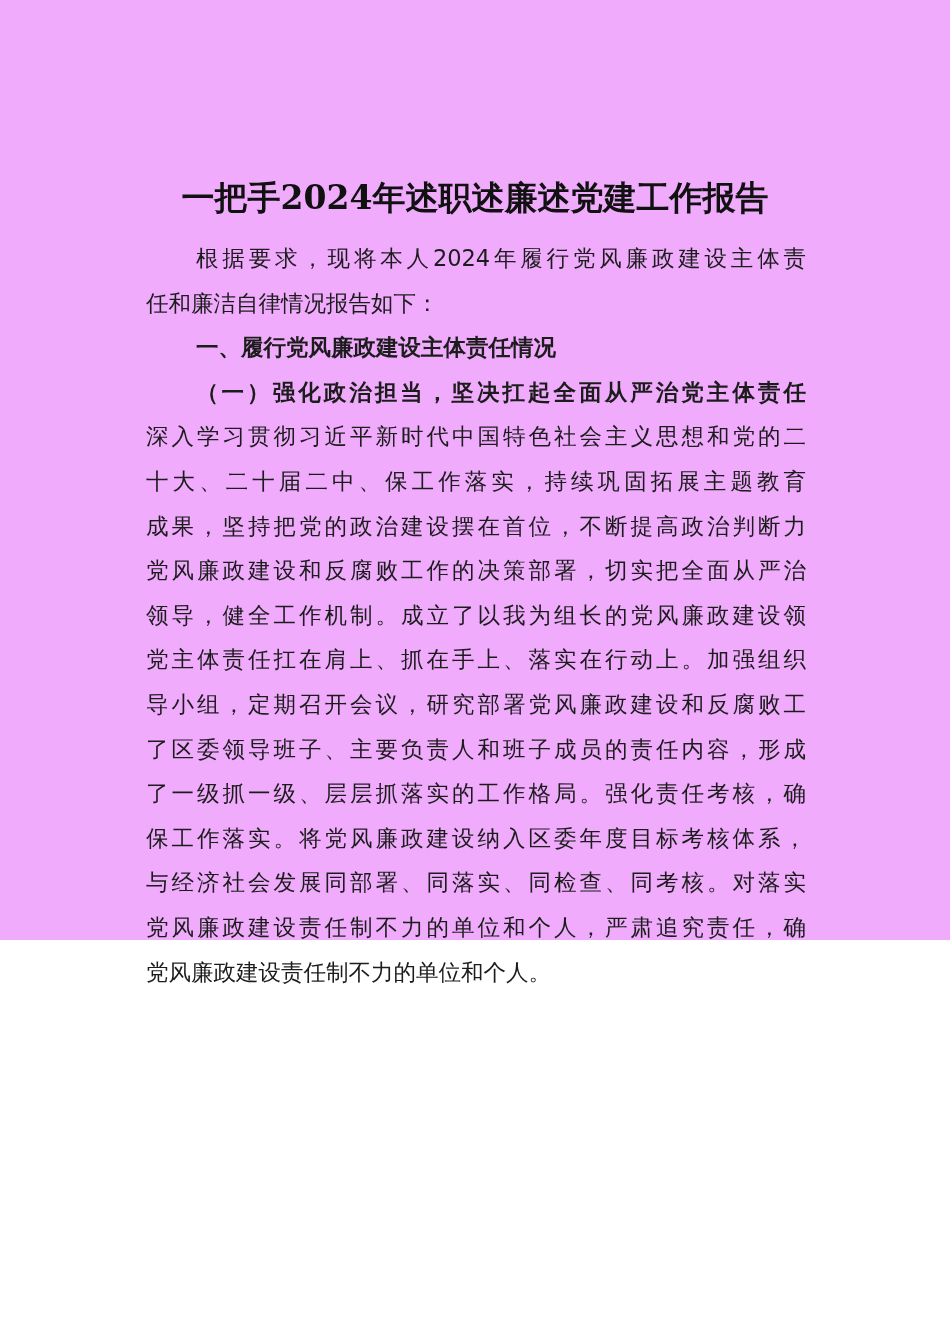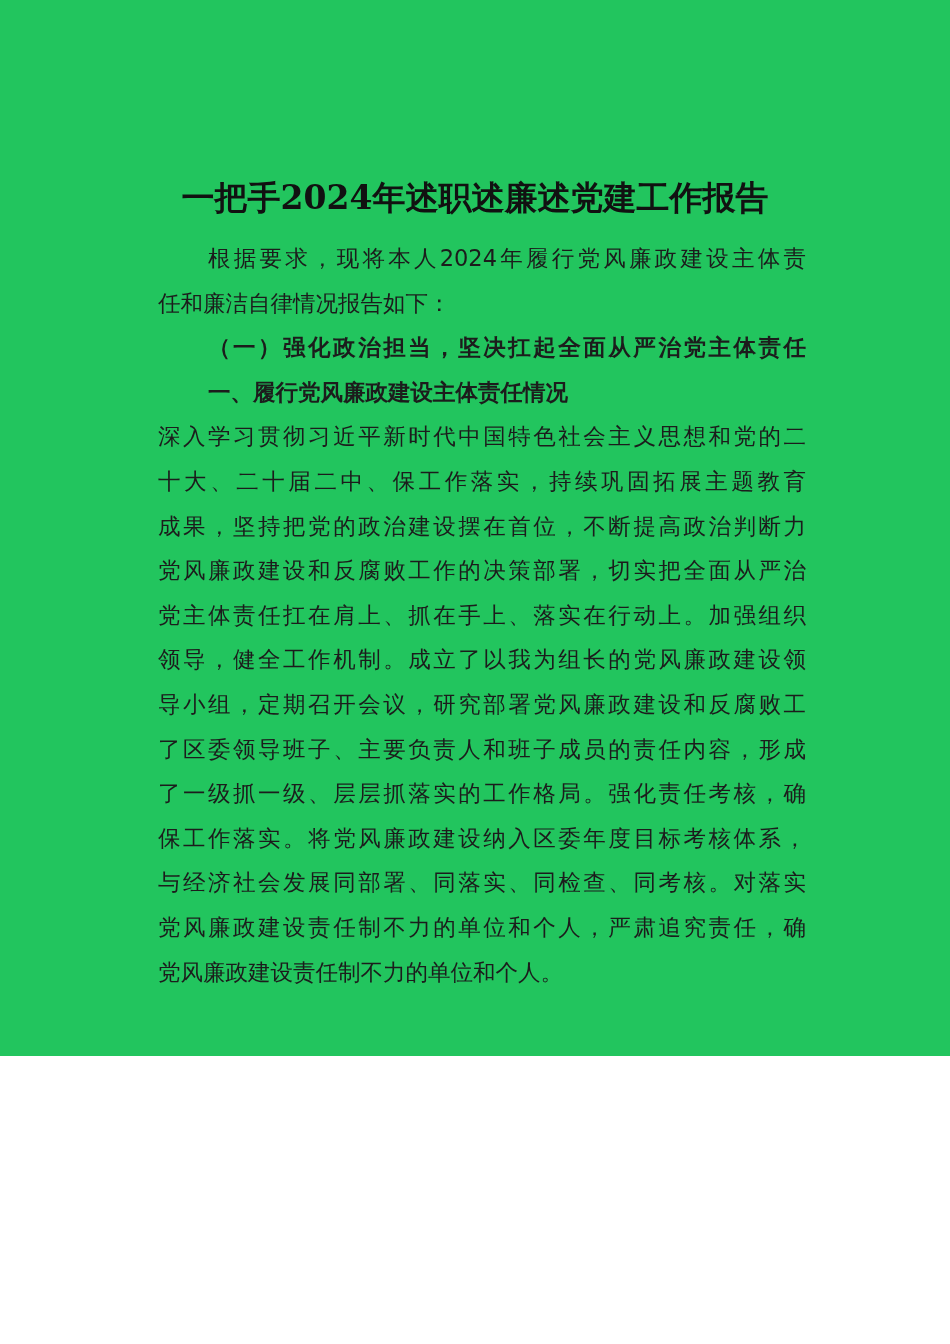--- a/index.html
+++ b/index.html
@@ -12,22 +12,22 @@
       height: 1344px;
       position: relative;
       overflow: hidden;
       font-family: "DejaVu Serif", "Liberation Serif", serif;
       color: #1a1a1a;
     }
     .page {
       position: absolute;
       left: 0; top: 0;
       width: 950px;
-      height: 1056px;
-      background: #22c55e;
+      height: 940px;
+      background: #f0abfc;
     }
     .title {
       position: absolute;
       left: 0;
       width: 950px;
       top: 174px;
       text-align: center;
       font-family: "DejaVu Serif", "Liberation Serif", serif;
       font-weight: bold;
       font-size: 33px;
@@ -45,21 +45,20 @@
       line-height: 44.6px;
       color: #1c1c1c;
     }
     .line {
       display: block;
       height: 44.6px;
       white-space: nowrap;
       text-align: justify;
       text-align-last: justify;
       overflow: hidden;
-      margin-left: 12px;
     }
     .line.last {
       text-align-last: left;
     }
     .indent {
       padding-left: 50px;
     }
     .heading1 {
       font-weight: bold;
       font-family: "DejaVu Sans", "Liberation Sans", sans-serif;
@@ -74,30 +73,30 @@
 </head>
 <body>
 
 <div class="page">
   <div class="title">一把手2024年述职述廉述党建工作报告</div>
 
   <div class="body-text">
     <span class="line indent">根据要求，现将本人2024年履行党风廉政建设主体责</span>
     <span class="line last">任和廉洁自律情况报告如下：</span>
 
+    <span class="line heading1">一、履行党风廉政建设主体责任情况</span>
+
     <span class="line heading2">（一）强化政治担当，坚决扛起全面从严治党主体责任</span>
-
-    <span class="line heading1">一、履行党风廉政建设主体责任情况</span>
 
     <span class="line">深入学习贯彻习近平新时代中国特色社会主义思想和党的二</span>
     <span class="line">十大、二十届二中、保工作落实，持续巩固拓展主题教育</span>
     <span class="line">成果，坚持把党的政治建设摆在首位，不断提高政治判断力</span>
     <span class="line">党风廉政建设和反腐败工作的决策部署，切实把全面从严治</span>
+    <span class="line">领导，健全工作机制。成立了以我为组长的党风廉政建设领</span>
     <span class="line">党主体责任扛在肩上、抓在手上、落实在行动上。加强组织</span>
-    <span class="line">领导，健全工作机制。成立了以我为组长的党风廉政建设领</span>
     <span class="line">导小组，定期召开会议，研究部署党风廉政建设和反腐败工</span>
     <span class="line">了区委领导班子、主要负责人和班子成员的责任内容，形成</span>
     <span class="line">了一级抓一级、层层抓落实的工作格局。强化责任考核，确</span>
     <span class="line">保工作落实。将党风廉政建设纳入区委年度目标考核体系，</span>
     <span class="line">与经济社会发展同部署、同落实、同检查、同考核。对落实</span>
     <span class="line">党风廉政建设责任制不力的单位和个人，严肃追究责任，确</span>
     <span class="line last">党风廉政建设责任制不力的单位和个人。</span>
   </div>
 </div>
 

